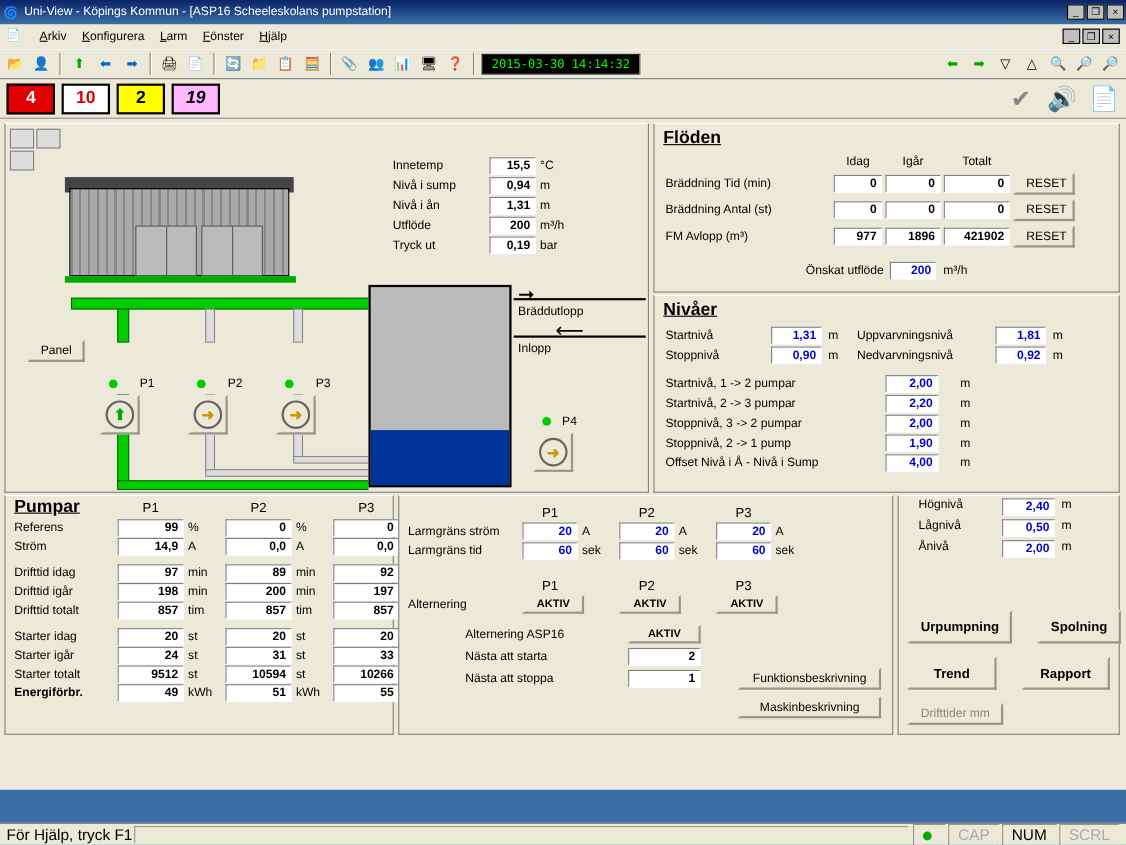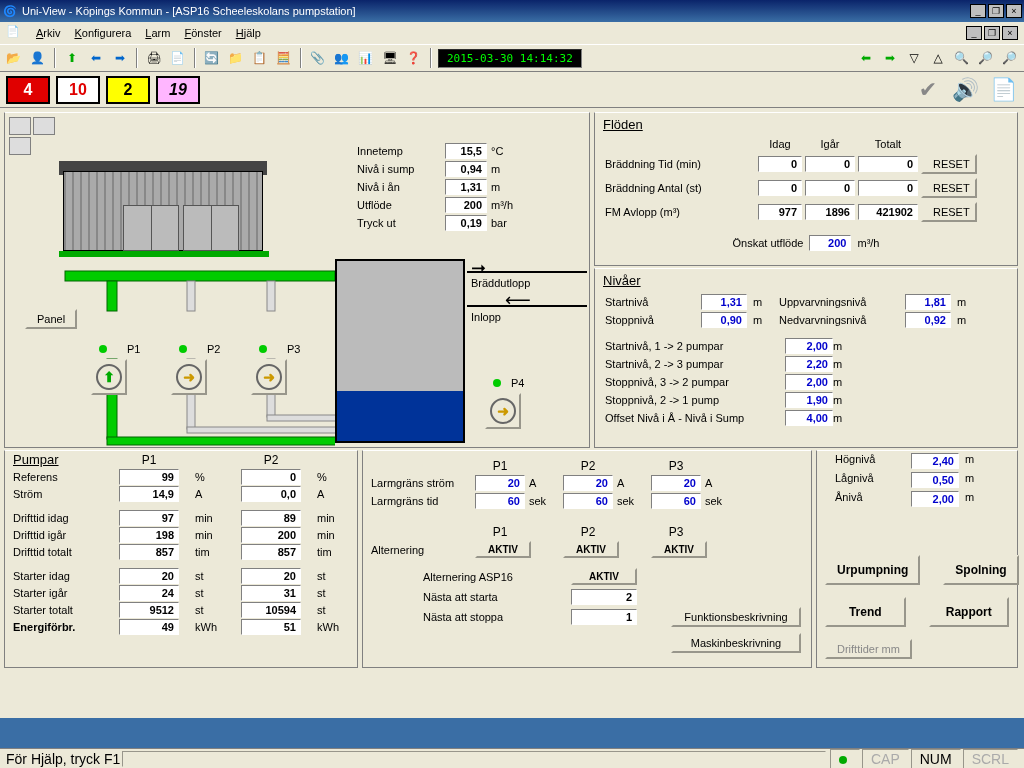--- a/index.html
+++ b/index.html
@@ -27,27 +27,27 @@
 .righticons { margin-left:auto; display:flex; gap:10px; align-items:center; }
 .bigicon { width:28px; height:28px; font-size:22px; cursor:pointer; display:flex; align-items:center; justify-content:center; }
 .main { position:relative; width:1024px; height:610px; background:#ece9d8; color:#000; }
 .panel { position:absolute; border:1px solid #808080; background:#ece9d8; }
 .left-main { left:4px; top:4px; width:586px; height:336px; border-top:1px solid #fff; }
 .floden { left:594px; top:4px; width:424px; height:154px; border-top:1px solid #fff; }
 .nivaer { left:594px; top:160px; width:424px; height:180px; border-top:1px solid #fff; }
 .pumpar { left:4px; top:342px; width:354px; height:218px; border-top:1px solid #fff; }
 .larm-mid { left:362px; top:342px; width:450px; height:218px; border-top:1px solid #fff; }
 .larm-right { left:816px; top:342px; width:202px; height:218px; border-top:1px solid #fff; }
-h3 { font-size:13px; text-decoration:underline; padding:4px 8px; font-weight:normal; }
+h3 { font-size:16px; text-decoration:underline; padding:4px 8px; font-weight:bold; }
 .row { display:flex; align-items:center; padding:1px 8px; font-size:11px; }
 .val { display:inline-flex; align-items:center; justify-content:flex-end; min-width:42px; height:16px; border:1px solid #808080; border-right-color:#fff; border-bottom-color:#fff; background:#fff; padding:0 4px; font-weight:bold; font-size:11px; }
 .val.blue { color:#0000cc; }
 .btn { border:2px outset #ece9d8; background:#ece9d8; padding:2px 10px; font-size:11px; cursor:pointer; }
 .btn.big { font-weight:bold; font-size:12px; padding:6px 10px; }
-.grid3 { display:grid; grid-template-columns:90px 60px 30px 60px 30px 60px 30px; padding:1px 8px; font-size:11px; align-items:center; gap:1px 16px; }
+.grid3 { display:grid; grid-template-columns:90px 60px 30px 60px 30px 60px 30px; padding:1px 8px; font-size:11px; align-items:center; gap:1px 4px; }
 .grid3 .val { min-width:52px; }
 .colhead { text-align:center; font-size:12px; }
 .spacer { height:6px; }
 .navthumbs { position:absolute; left:4px; top:4px; display:grid; grid-template-columns:22px 22px; gap:2px; }
 .navthumbs div { width:22px; height:18px; border:1px solid #808080; background:#ddd; cursor:pointer; font-size:10px; display:flex; align-items:center; justify-content:center; }
 .building { position:absolute; left:58px; top:48px; width:200px; height:90px; }
 .building .wall { position:absolute; left:0; top:10px; width:200px; height:80px; background:repeating-linear-gradient(90deg,#888 0,#888 2px,#aaa 2px,#aaa 8px); border:1px solid #000; }
 .building .roof { position:absolute; left:-4px; top:0; width:208px; height:14px; background:#444; }
 .building .door { position:absolute; bottom:0; width:56px; height:46px; background:#bbb; border:1px solid #555; }
 .building .door.d1 { left:60px; }
@@ -61,21 +61,21 @@
 .txt { position:absolute; font-size:11px; }
 .pumpbox { width:36px; height:36px; border:2px outset #ece9d8; background:#ece9d8; display:flex; align-items:center; justify-content:center; position:absolute; }
 .circle-arrow { width:26px; height:26px; border-radius:50%; border:2px solid #666; display:flex; align-items:center; justify-content:center; font-size:14px; font-weight:bold; }
 .circle-arrow.green { color:#0a0; }
 .circle-arrow.yellow { color:#cc9900; }
 .sensor { display:grid; grid-template-columns:80px 46px 36px; gap:2px 4px; align-items:center; position:absolute; left:352px; top:30px; font-size:11px; }
 .sensor .val { justify-self:end; min-width:42px; }
 .flrow { display:grid; grid-template-columns:150px 44px 50px 60px 56px; gap:3px; align-items:center; padding:2px 10px; font-size:11px; }
 .flhead { display:grid; grid-template-columns:150px 44px 50px 60px 56px; gap:3px; padding:2px 10px; font-size:11px; text-align:center; }
 .nivgrid { display:grid; grid-template-columns:90px 46px 20px 120px 46px 20px; gap:2px 6px; padding:2px 10px; align-items:center; font-size:11px; }
-.nivgrid2 { display:grid; grid-template-columns:180px 48px 20px; gap:2px 0; padding:2px 10px; align-items:center; font-size:11px; }
+.nivgrid2 { display:grid; grid-template-columns:180px 48px 20px; gap:2px 20px; padding:2px 10px; align-items:center; font-size:11px; }
 .statusbar { position:absolute; left:0; bottom:0; width:1024px; height:20px; background:#ece9d8; border-top:1px solid #808080; display:flex; align-items:center; font-size:14px; padding:0 6px; }
 .statusbar .cell { border:1px inset #ece9d8; padding:1px 8px; margin-left:2px; }
 .statusbar .filler { flex:1; border:1px inset #ece9d8; margin:0 2px; height:16px; }
 .dot { width:8px; height:8px; border-radius:50%; background:#0a0; display:inline-block; margin-right:4px; }
 .altbtn { border:2px outset #ece9d8; font-weight:bold; padding:1px 8px; min-width:56px; text-align:center; cursor:pointer; font-size:10px; }
 .larmgrid { display:grid; grid-template-columns:100px 50px 30px 50px 30px 50px 30px; gap:2px 4px; align-items:center; padding:2px 8px; font-size:11px; }
 .btnrow { display:flex; gap:23px; padding:6px 8px; }
 .btn.disabled { color:#888; }
 </style>
 </head>

